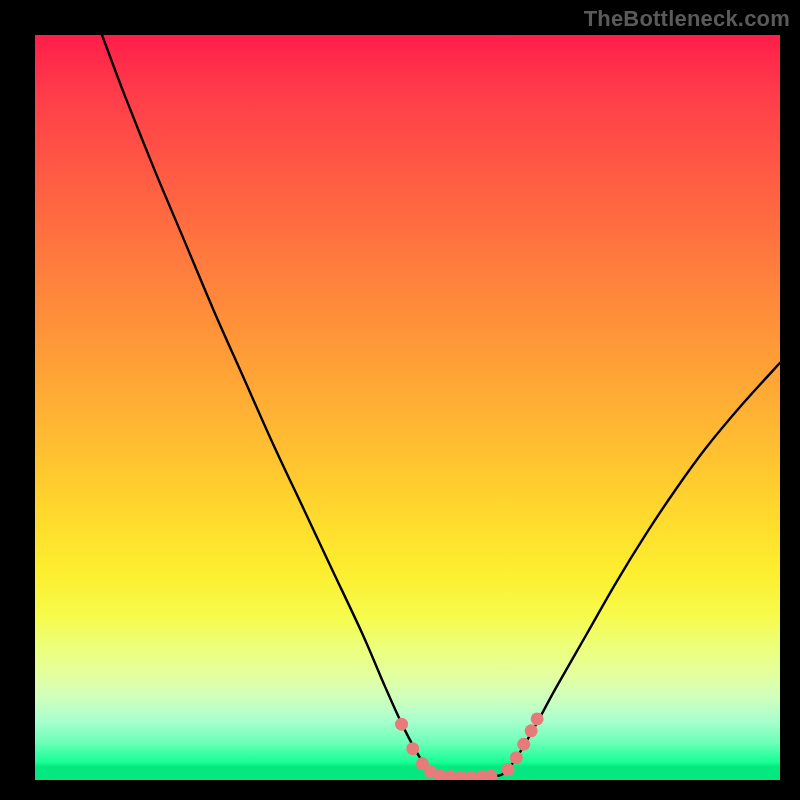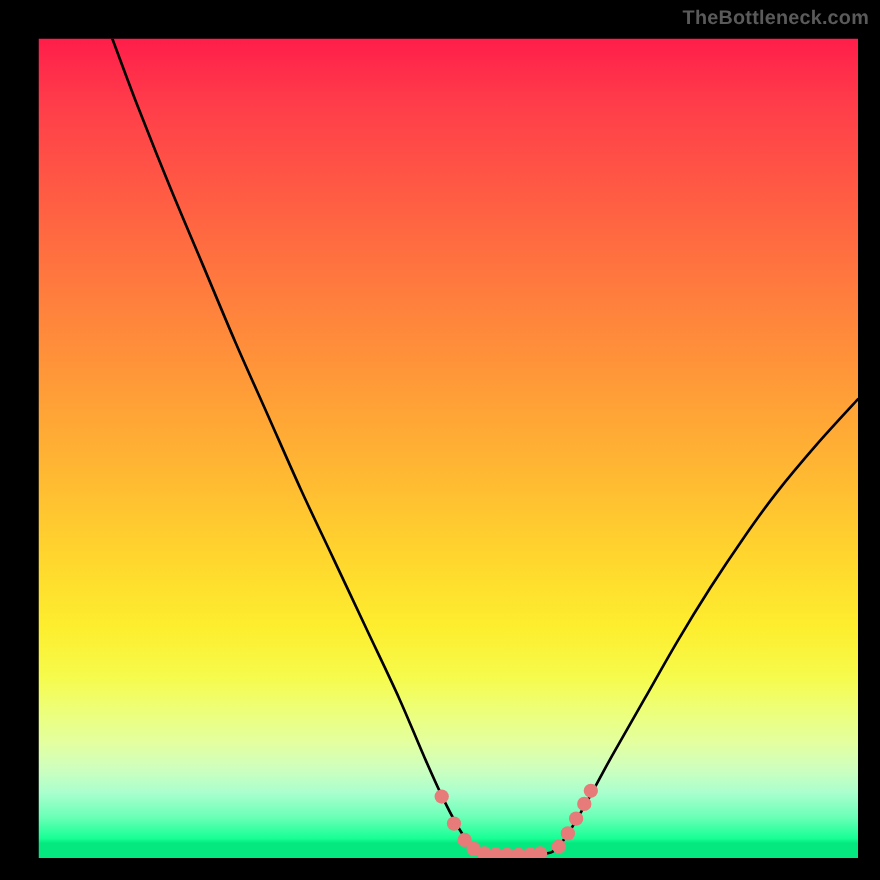--- a/index.html
+++ b/index.html
@@ -51,21 +51,21 @@
       #17ff95 97.6%,
       #05e880 98.2%,
       #05e880 100%
     );
   }
   .watermark {
     position: absolute;
     top: 6px;
     right: 10px;
     color: #5a5a5a;
-    font-size: 18px;
+    font-size: 22px;
     font-weight: 600;
     letter-spacing: 0.2px;
     user-select: none;
   }
   svg.curves {
     position: absolute;
     left: 0;
     top: 0;
     width: 100%;
     height: 100%;

